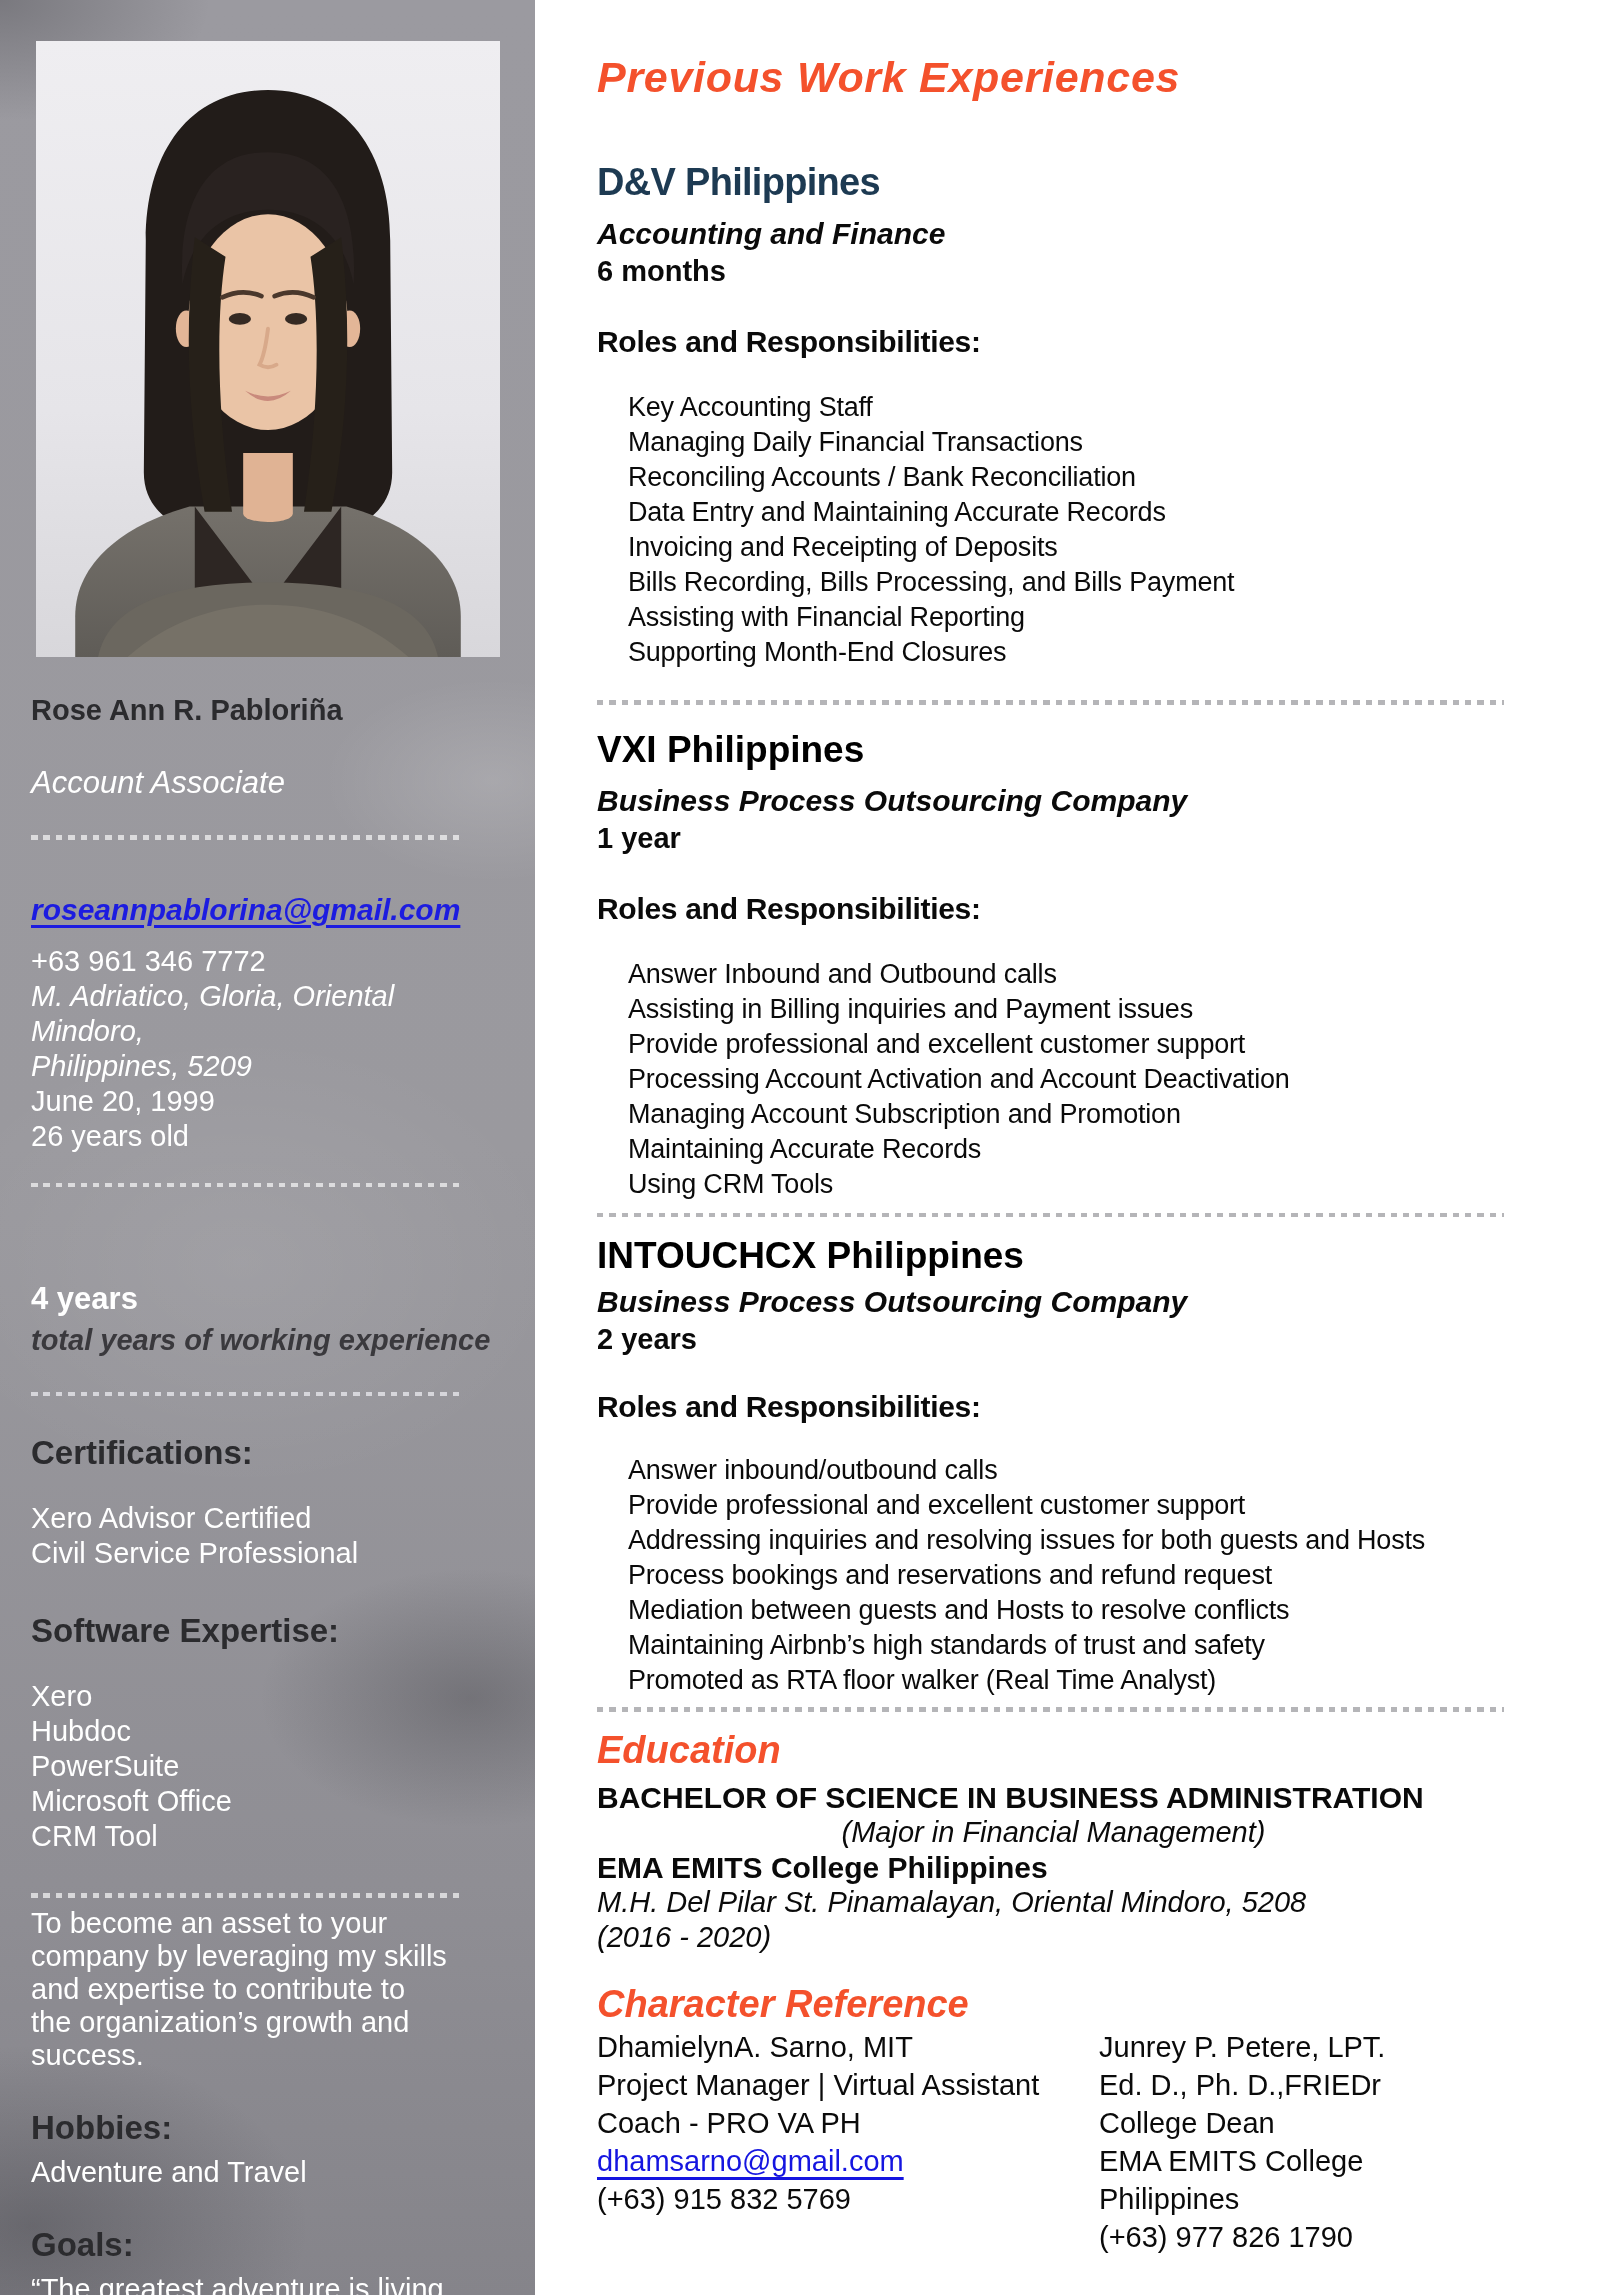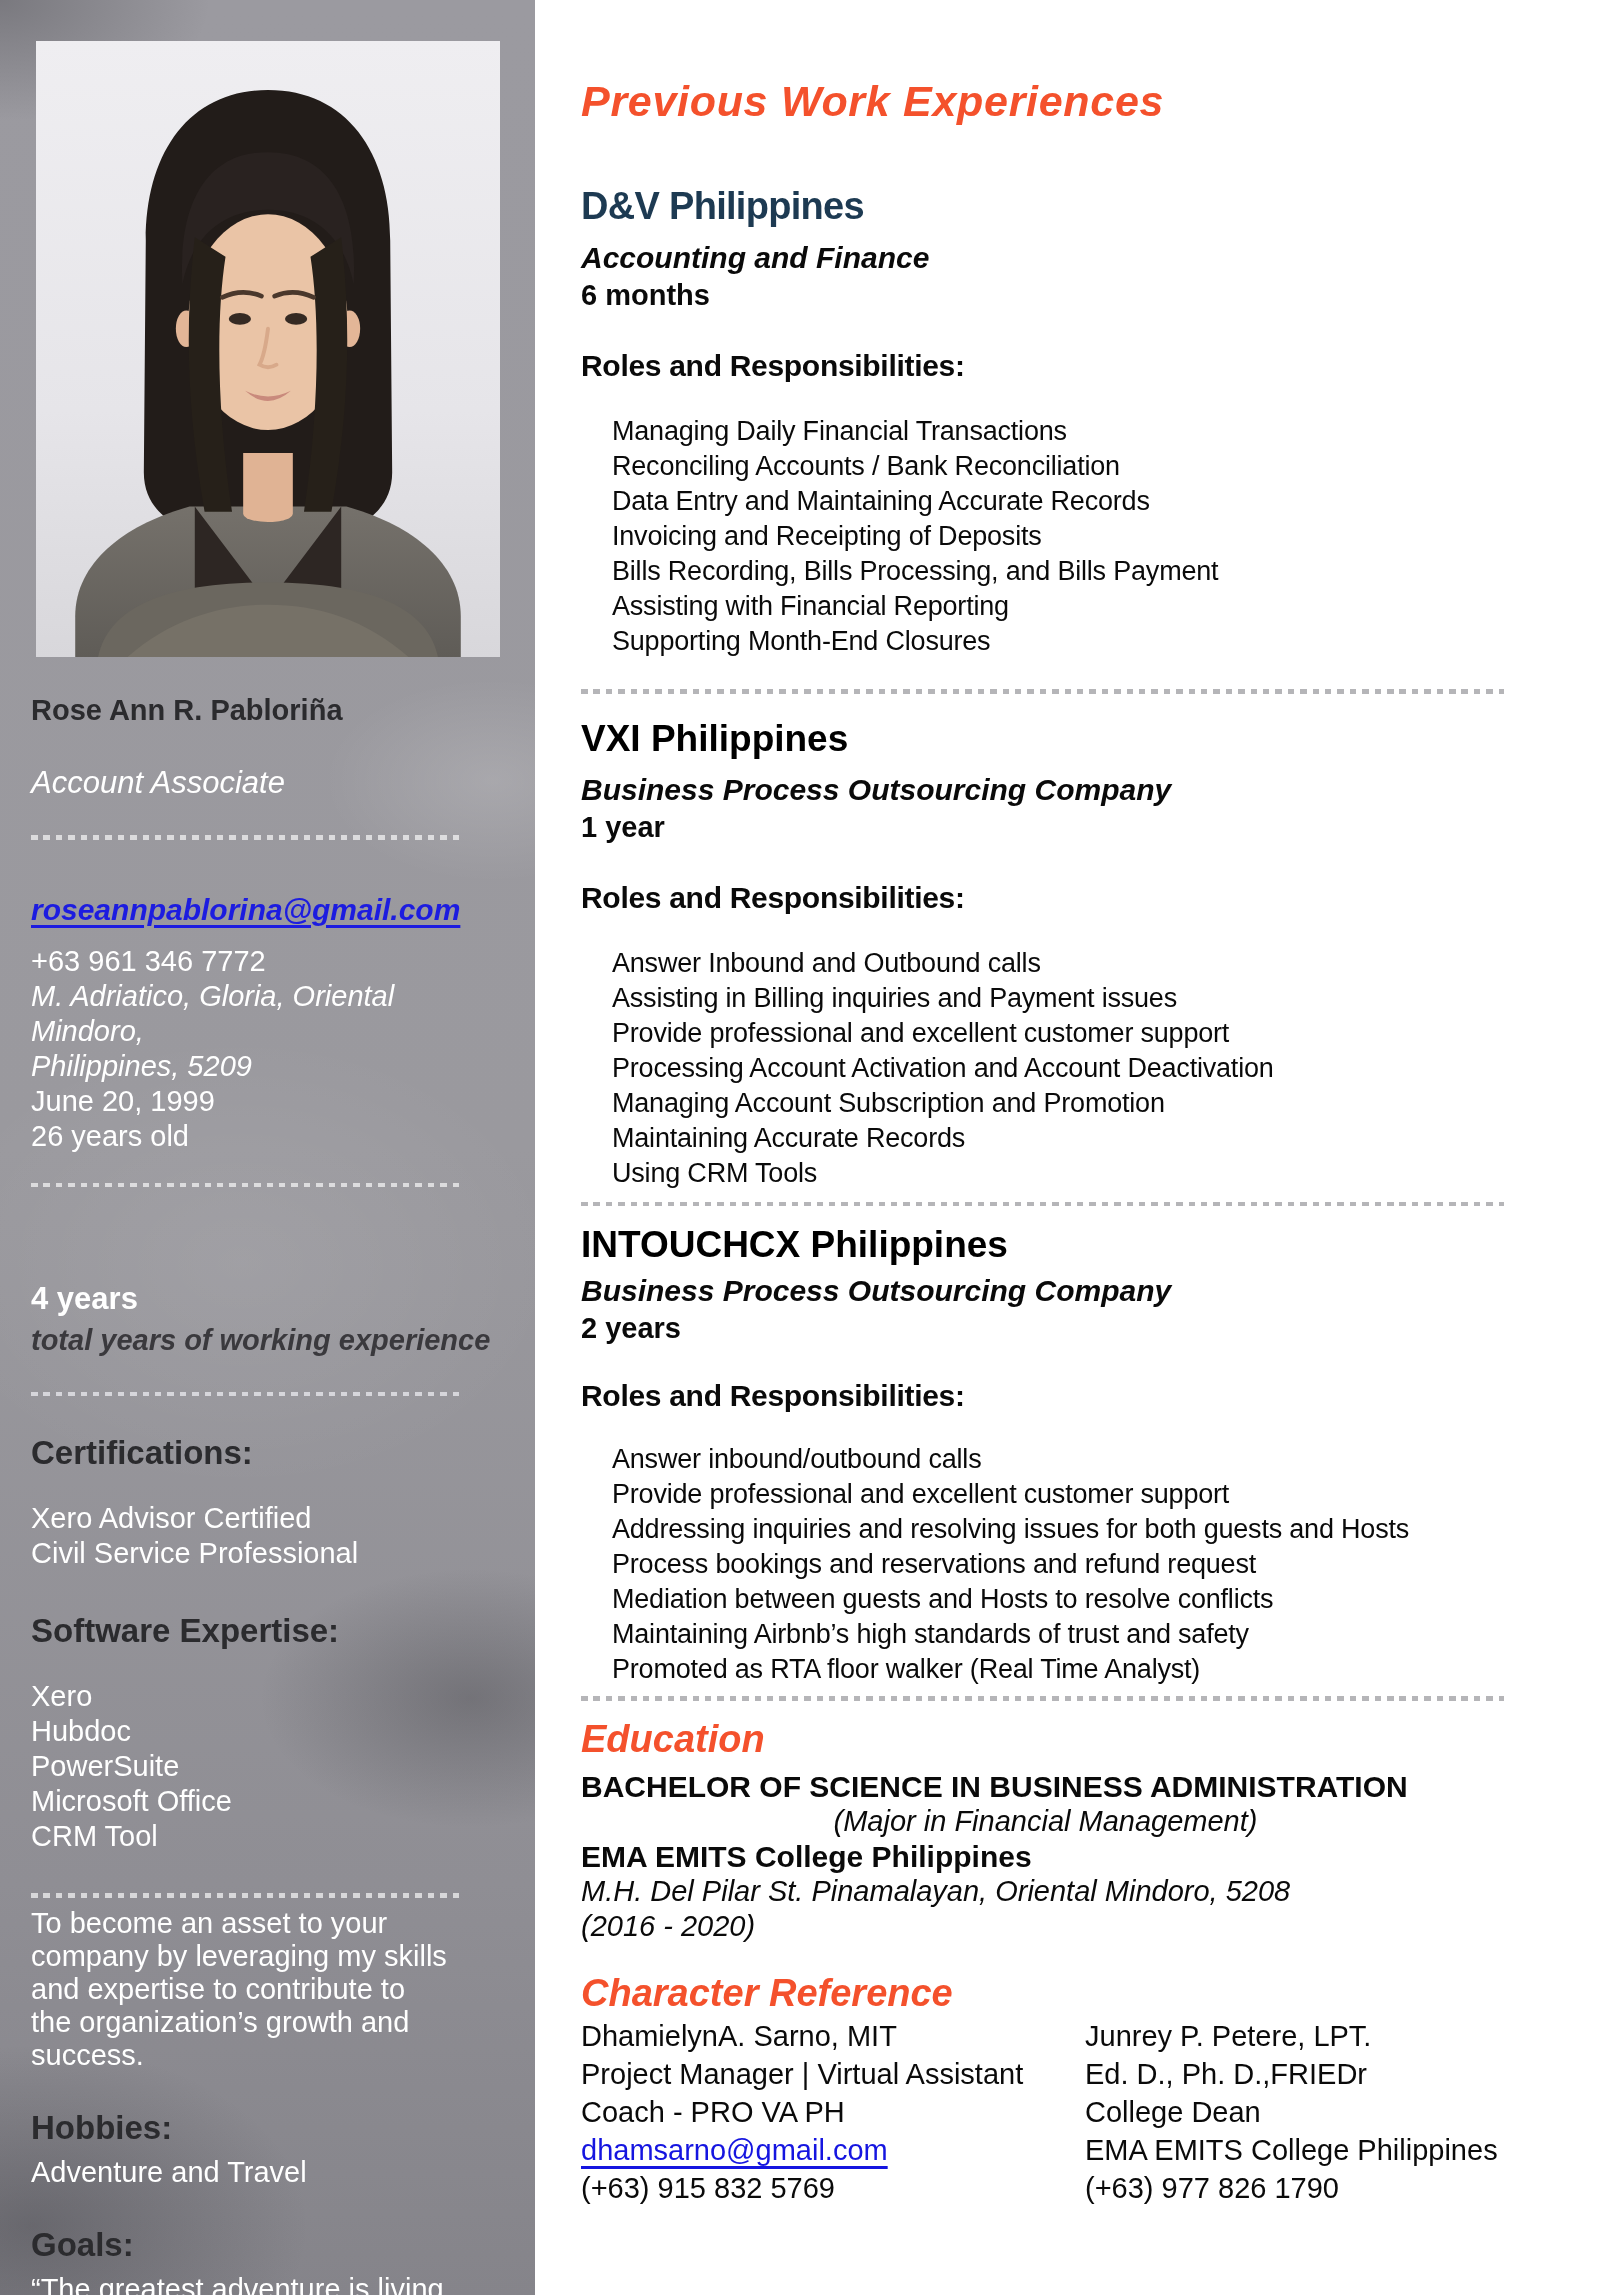--- a/index.html
+++ b/index.html
@@ -40,21 +40,21 @@
   .sb-h.certs { margin-top:38px; }
   .sb-h.soft  { margin-top:41px; }
   .sb-h.goals { margin-top:14.4px; }
   .sb-h.hobby { margin-top:37px; }
   .sb-h.advice{ margin-top:37px; }
   .sb-item { font-size:29px; line-height:35px; color:#ffffff; }
   .sb-item.gap { margin-top:29px; }
   .sb-par { margin-top:9.2px; font-size:29px; line-height:33px; color:#ffffff; max-width:419px; }
 
   
-  main { flex:1; padding:76px 114px 0 46px; background:#ffffff; color:#0a0a0a; }
+  main { flex:1; padding:52px 114px 0 46px; background:#ffffff; color:#0a0a0a;margin-left:16px; }
   .h-orange { color:#f4512c; font-weight:bold; font-style:italic; }
   .work-heading { font-size:43px; line-height:50px; letter-spacing:0.7px; margin-bottom:59px; }
   .company { font-size:37px; line-height:43px; font-weight:bold; color:#000000; }
   .company.navy { color:#1d3a52; font-size:38px; letter-spacing:-0.7px; }
   .subtitle { margin-top:10.5px; font-size:30px; line-height:37px; font-weight:bold; font-style:italic; }
   .duration { margin-top:2.6px; font-size:29px; line-height:35px; font-weight:bold; }
   .roles-heading { margin-top:34px; font-size:30px; line-height:37px; font-weight:bold; letter-spacing:-0.3px; }
   .roles { margin-top:30px; margin-left:31px; }
   .role { font-size:27px; line-height:35px; letter-spacing:-0.2px; }
   .sep.main1 { margin:30px 6.5px 23.6px 0; background-image:repeating-linear-gradient(90deg,#b5b5b8 0 6.5px, transparent 6.5px 12.4px); }
@@ -170,20 +170,21 @@
 
   <main>
     <h1 class="h-orange work-heading">Previous Work Experiences</h1>
 
     <section>
       <h2 class="company navy">D&amp;V Philippines</h2>
       <div class="subtitle">Accounting and Finance</div>
       <div class="duration">6 months</div>
       <div class="roles-heading">Roles and Responsibilities:</div>
       <div class="roles">
+        <div class="role">Key Accounting Staff</div>
         <div class="role">Managing Daily Financial Transactions</div>
         <div class="role">Reconciling Accounts / Bank Reconciliation</div>
         <div class="role">Data Entry and Maintaining Accurate Records</div>
         <div class="role">Invoicing and Receipting of Deposits</div>
         <div class="role">Bills Recording, Bills Processing, and Bills Payment</div>
         <div class="role">Assisting with Financial Reporting</div>
         <div class="role">Supporting Month-End Closures</div>
       </div>
     </section>
     <div class="sep main1"></div>

